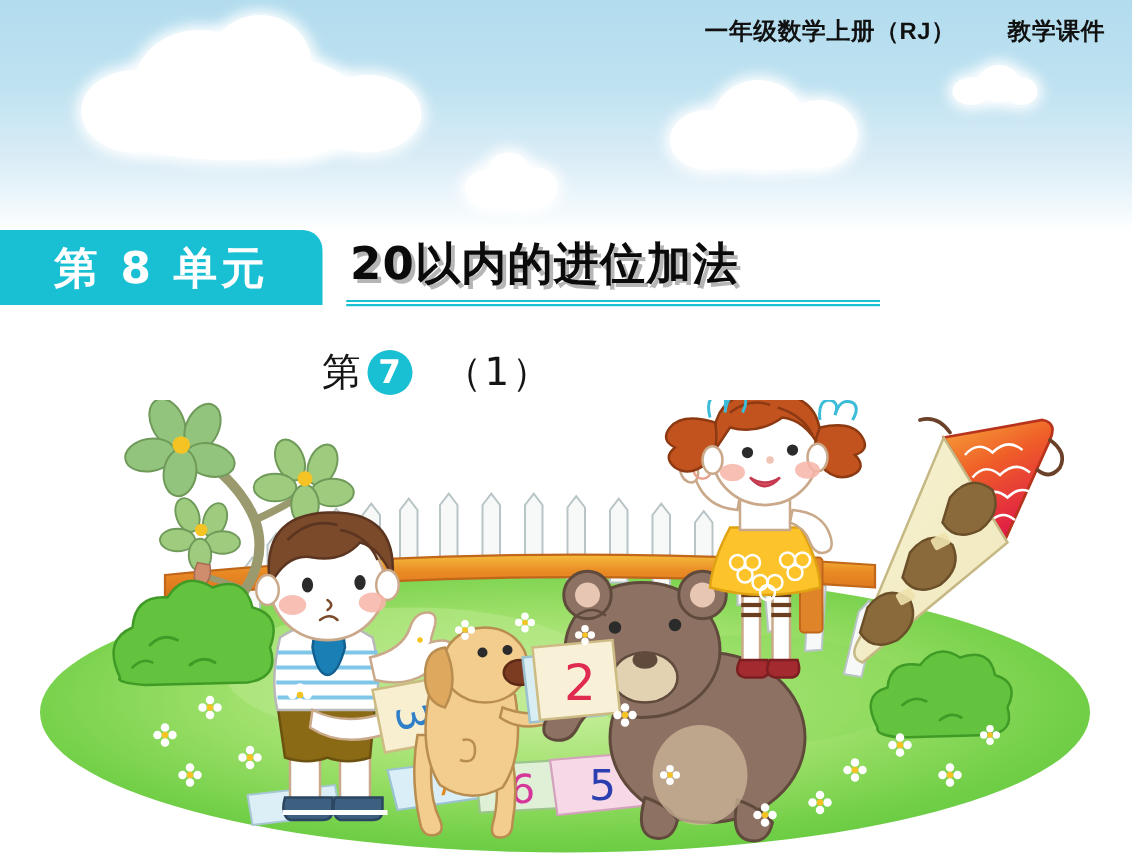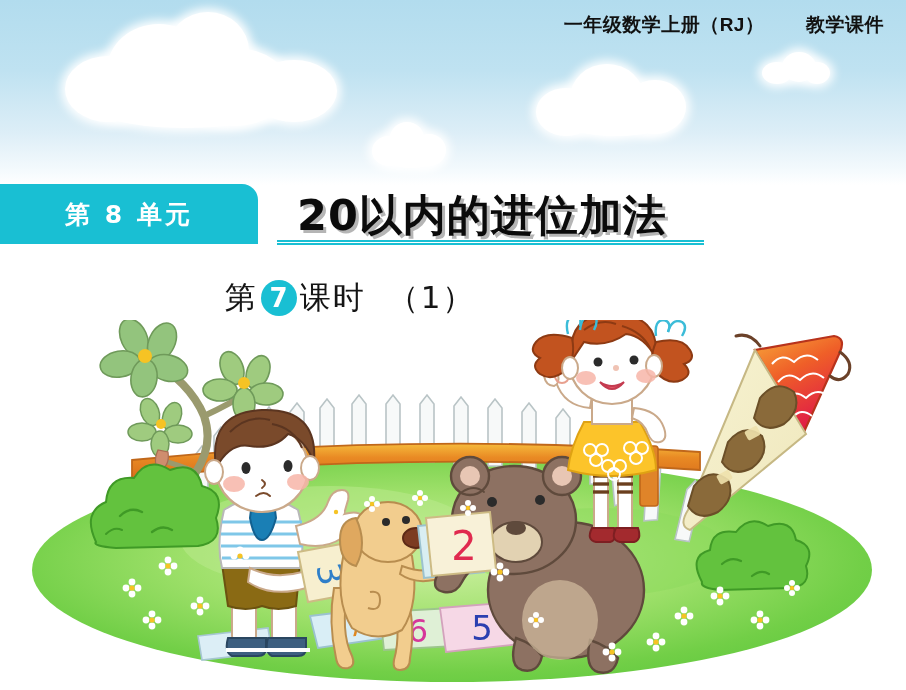--- a/index.html
+++ b/index.html
@@ -29,28 +29,28 @@
   .header-line .gap{display:inline-block;width:30px;}
 
   
   .unit-badge{
     position:absolute;left:0;top:184px;width:258px;height:60px;
     background:#19bfd3;border-top-right-radius:16px;
     display:flex;align-items:center;justify-content:center;
     z-index:5;
   }
   .unit-badge span{
-    color:#fff;font-size:25px;font-weight:bold;letter-spacing:3px;
+    color:#fff;font-size:35px;font-weight:bold;letter-spacing:3px;
     font-family:"DejaVu Sans","Liberation Sans",sans-serif;
   }
 
   
   .main-title{
-    position:absolute;left:297px;top:187px;
-    font-size:43px;font-weight:bold;color:#0b0b0b;letter-spacing:1px;
+    position:absolute;left:280px;top:187px;
+    font-size:36px;font-weight:bold;color:#0b0b0b;letter-spacing:1px;
     text-shadow:3px 3px 0 rgba(120,120,120,.55);
     white-space:nowrap;z-index:5;
     font-family:"DejaVu Sans","Liberation Sans",sans-serif;
   }
   .title-rule{
     position:absolute;left:277px;top:240px;width:427px;height:5px;z-index:5;
     background:linear-gradient(to bottom,#19bfd3 0 2px,#ffffff 2px 3px,#19bfd3 3px 5px);
   }
 
   
@@ -116,21 +116,20 @@
   <div class="unit-badge">
     <span>第 8 单元</span>
   </div>
 
   <div class="main-title">20以内的进位加法</div>
   <div class="title-rule"></div>
 
   <div class="subtitle">
     <span class="t">第</span>
     <span class="circ7">7</span>
-    <span class="t">课时</span>
     <span class="t" style="width:22px;display:inline-block;"></span>
     <span class="t">（1）</span>
   </div>
 
   <div class="scene">
   <svg width="906" height="370" viewBox="0 0 906 370" xmlns="http://www.w3.org/2000/svg">
     <defs>
       <radialGradient id="grassG" cx="48%" cy="45%" r="62%">
         <stop offset="0%" stop-color="#cdf0a2"></stop>
         <stop offset="48%" stop-color="#9ee06a"></stop>

